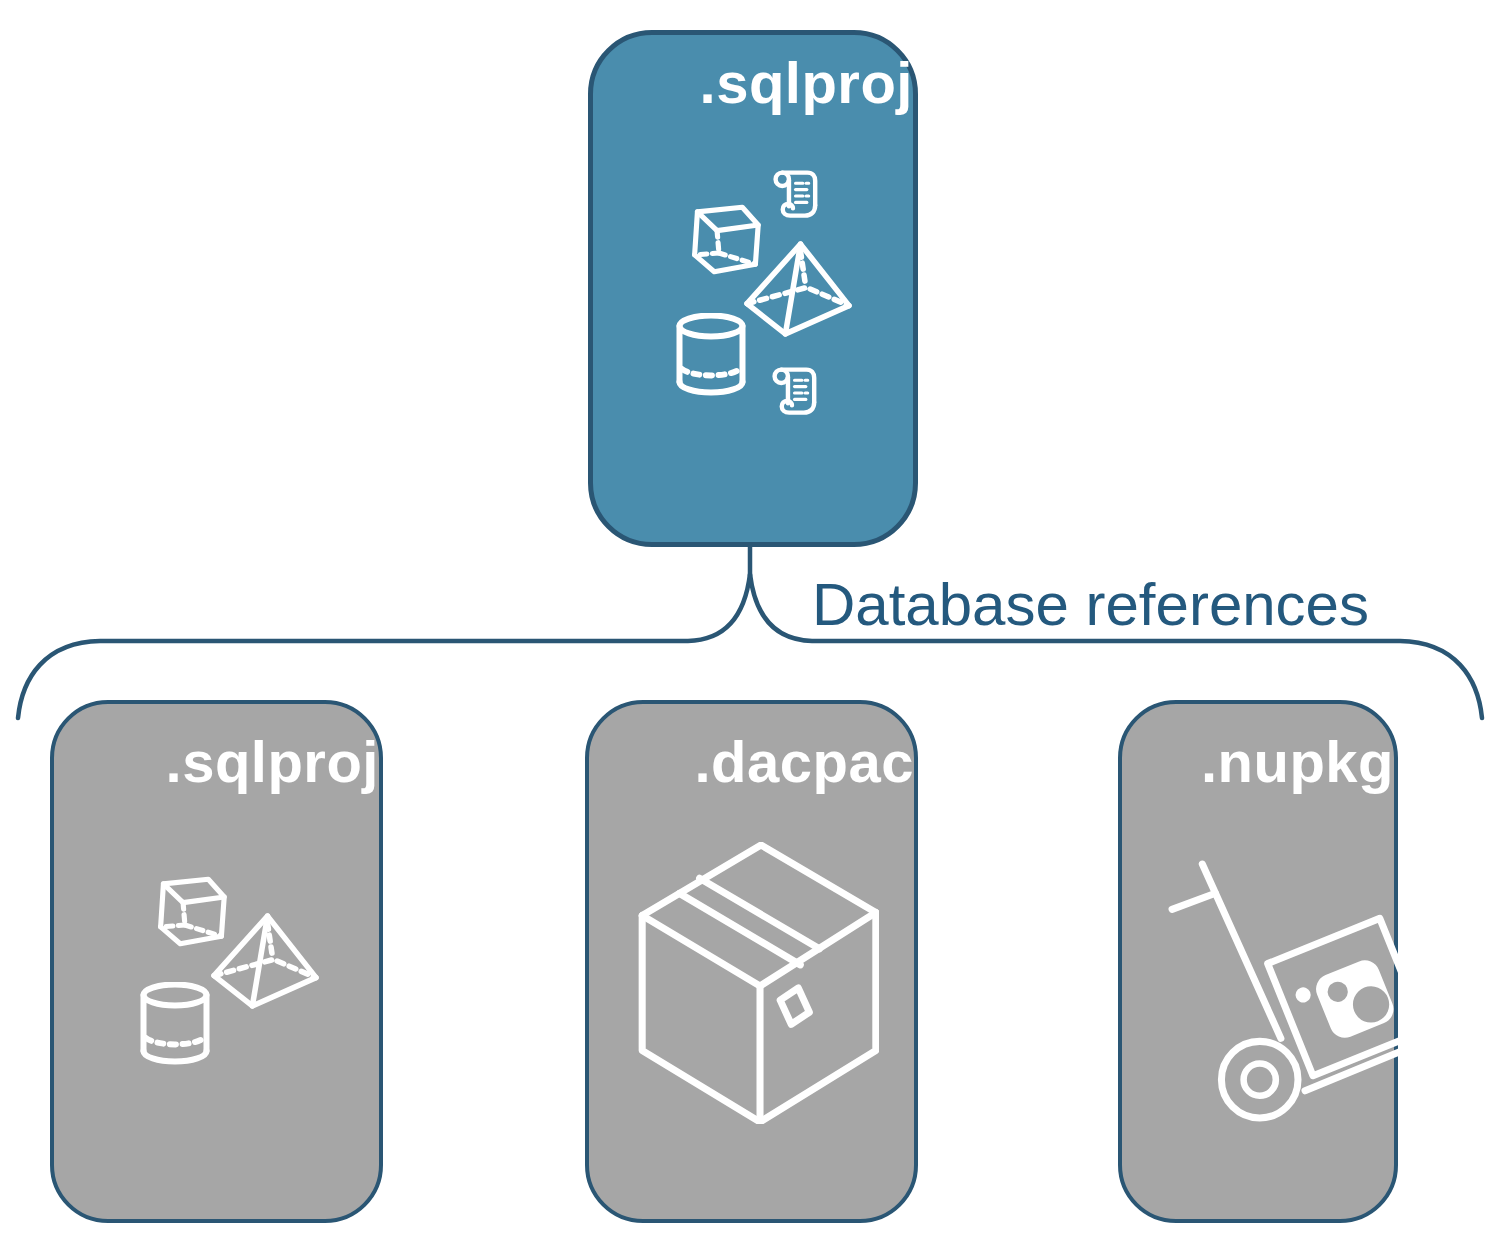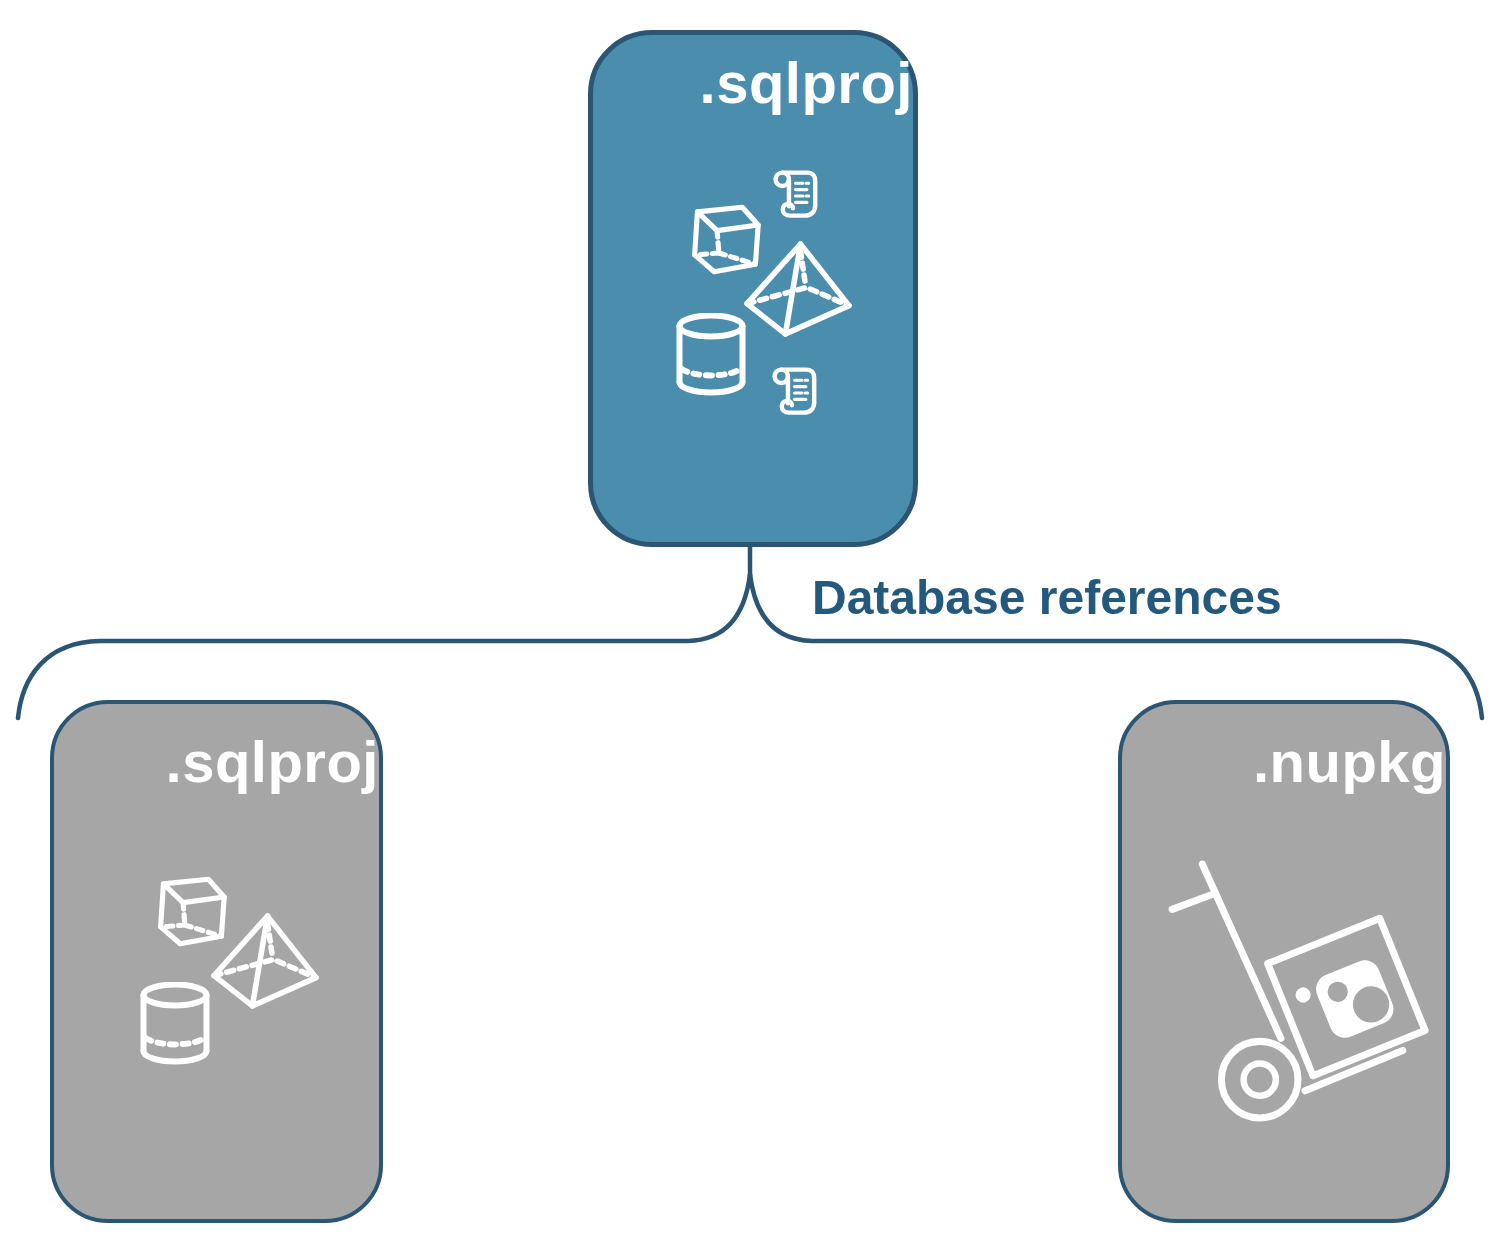--- a/index.html
+++ b/index.html
@@ -34,36 +34,36 @@
     background: var(--accent-blue, #4A8DAD);
     border-width:5px;
     border-radius:64px;
   }
   .node-child{
     top:700px;width:333px;height:523px;
     background: var(--gray-fill, #A6A6A6);
   }
   .node-child-1{left:50px;}
   .node-child-2{left:585px;}
-  .node-child-3{left:1118px;width:332px;}
+  .node-child-3{left:1118px;width:280px;}
   .node-title{
     margin-top:26px;
     text-align:right;
     font-weight:bold;
     font-size:58px;
     line-height:1.1;
     color:#ffffff;
     letter-spacing:0.5px;
   }
   .node-parent .node-title{margin-top:16px;}
   .heading{
     position:absolute;
     left:812px;top:572px;
-    font-weight:bold;
-    font-size:48px;
+    font-weight:normal;
+    font-size:60px;
     line-height:1.1;
     color: var(--heading-text, #24597E);
     white-space:nowrap;
   }
   .ic{
     position:absolute;
     color: var(--icon-white, #ffffff);
   }
   .sym{stroke:currentColor;fill:none;stroke-linecap:round;stroke-linejoin:round;}
   .hole{fill: var(--gray-fill, #A6A6A6);}
@@ -183,20 +183,26 @@
         <use href="#sym-cube"></use>
       </svg>
     <svg class="ic" style="left:156px;top:209px;width:111px;height:96px">
         <use href="#sym-pyramid"></use>
       </svg>
     <svg class="ic" style="left:86px;top:278px;width:70px;height:86px">
         <use href="#sym-cylinder"></use>
       </svg>
   </div>
 
+  <div class="node node-child node-child-2">
+    <div class="node-title">.dacpac</div>
+    <svg class="ic" style="left:48px;top:138px;width:242px;height:282px">
+        <use href="#sym-package"></use>
+      </svg>
+  </div>
 
   <div class="node node-child node-child-3">
     <div class="node-title">.nupkg</div>
     <svg class="ic" style="left:45px;top:152px;width:262px;height:272px">
         <use href="#sym-handtruck"></use>
       </svg>
   </div>
 
 </div>
 

